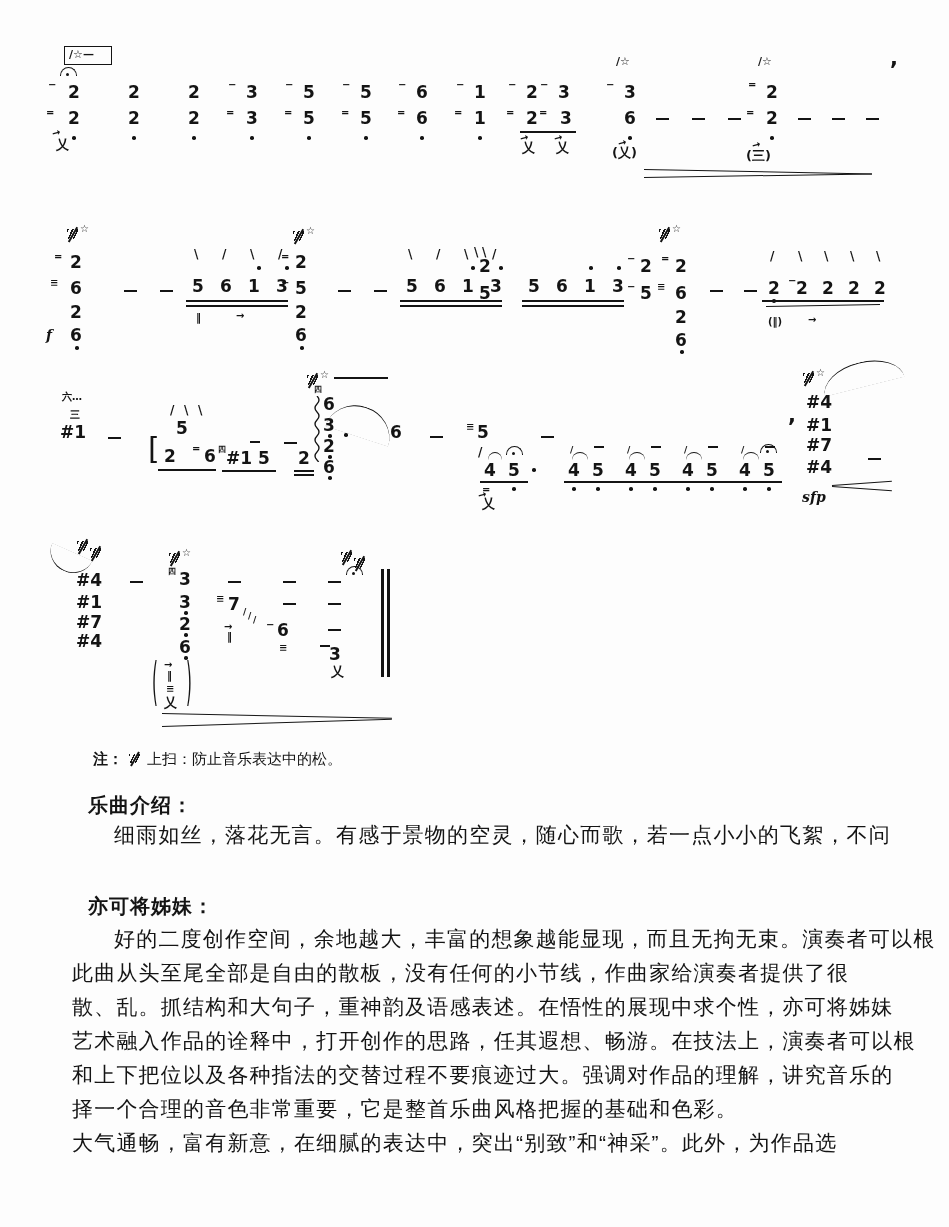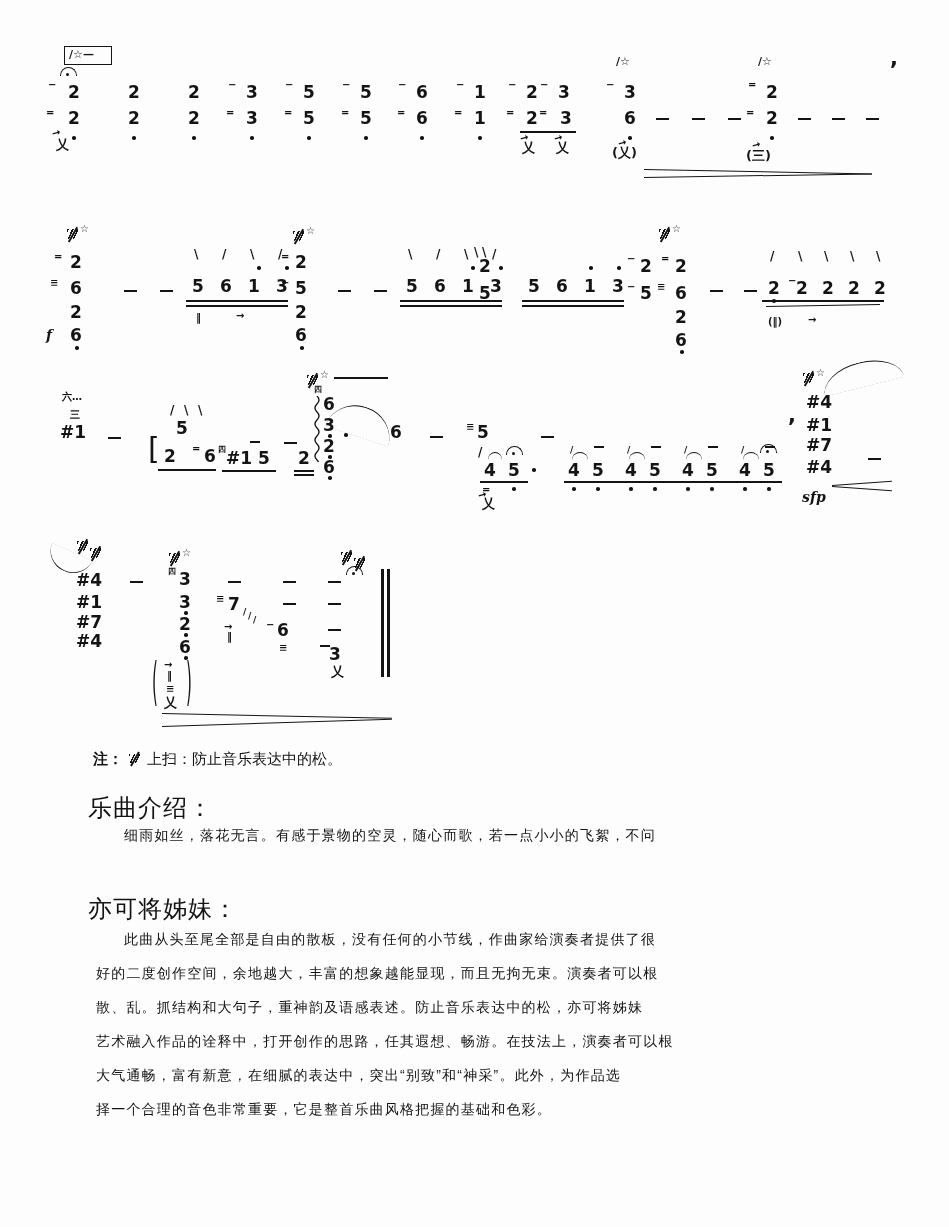--- a/index.html
+++ b/index.html
@@ -34,22 +34,22 @@
   .s-sweep::after{content:"";position:absolute;left:1px;top:3px;width:11px;height:10px;
       background:repeating-linear-gradient(115deg,#141414 0 1.6px,transparent 1.6px 4.6px);}
   .s-wavy svg{display:block;}
   
   .note-line{position:absolute;left:93px;top:750px;font-size:15px;display:flex;align-items:center;gap:4px;}
   .note-label{font-weight:700;}
   .inline-sweep{position:relative;display:inline-block;width:16px;height:17px;}
   .inline-sweep::before{content:"";position:absolute;left:7px;top:0;width:1.8px;height:16px;background:#141414;transform:rotate(30deg);}
   .inline-sweep::after{content:"";position:absolute;left:2px;top:3px;width:11px;height:9px;
       background:repeating-linear-gradient(115deg,#141414 0 1.5px,transparent 1.5px 4.4px);}
-  .section-heading{position:absolute;left:88px;font-size:24px;font-weight:400;letter-spacing:1px;}
-  .para{position:absolute;left:96px;width:838px;font-size:14px;line-height:34px;letter-spacing:1.2px;}
+  .section-heading{position:absolute;left:88px;font-size:20px;font-weight:700;letter-spacing:1px;}
+  .para{position:absolute;left:72px;width:838px;font-size:21px;line-height:34px;letter-spacing:1.2px;}
   .para .tline{white-space:nowrap;}
   .para .tline:first-child{text-indent:2em;}
 </style>
 </head>
 <body>
 
 <div class="page">
   <div id="score" style="position:absolute;left:0;top:0;width:949px;height:740px;">
       <div class="tk s-box" style="left: 64px; top: 46px; width: 46px; height: 17px;"></div>
       <div class="tk sm2" style="left: 69px; top: 49px;">/☆—</div>
@@ -375,20 +375,21 @@
     <span>上扫：防止音乐表达中的松。</span>
   </div>
 
   <div class="section-heading" style="top:792px;">乐曲介绍：</div>
   <div class="para" style="top:818px;">
       <div class="tline">细雨如丝，落花无言。有感于景物的空灵，随心而歌，若一点小小的飞絮，不问</div>
     </div>
 
   <div class="section-heading" style="top:893px;">亦可将姊妹：</div>
   <div class="para" style="top:922px;">
+      <div class="tline">好的二度创作空间，余地越大，丰富的想象越能显现，而且无拘无束。演奏者可以根</div>
       <div class="tline">此曲从头至尾全部是自由的散板，没有任何的小节线，作曲家给演奏者提供了很</div>
-      <div class="tline">好的二度创作空间，余地越大，丰富的想象越能显现，而且无拘无束。演奏者可以根</div>
-      <div class="tline">散、乱。抓结构和大句子，重神韵及语感表述。防止音乐表达中的松，亦可将姊妹</div>
+      <div class="tline">散、乱。抓结构和大句子，重神韵及语感表述。在悟性的展现中求个性，亦可将姊妹</div>
       <div class="tline">艺术融入作品的诠释中，打开创作的思路，任其遐想、畅游。在技法上，演奏者可以根</div>
+      <div class="tline">和上下把位以及各种指法的交替过程不要痕迹过大。强调对作品的理解，讲究音乐的</div>
+      <div class="tline">择一个合理的音色非常重要，它是整首乐曲风格把握的基础和色彩。</div>
       <div class="tline">大气通畅，富有新意，在细腻的表达中，突出“别致”和“神采”。此外，为作品选</div>
-      <div class="tline">择一个合理的音色非常重要，它是整首乐曲风格把握的基础和色彩。</div>
     </div>
 </div>
 
 </body></html>

